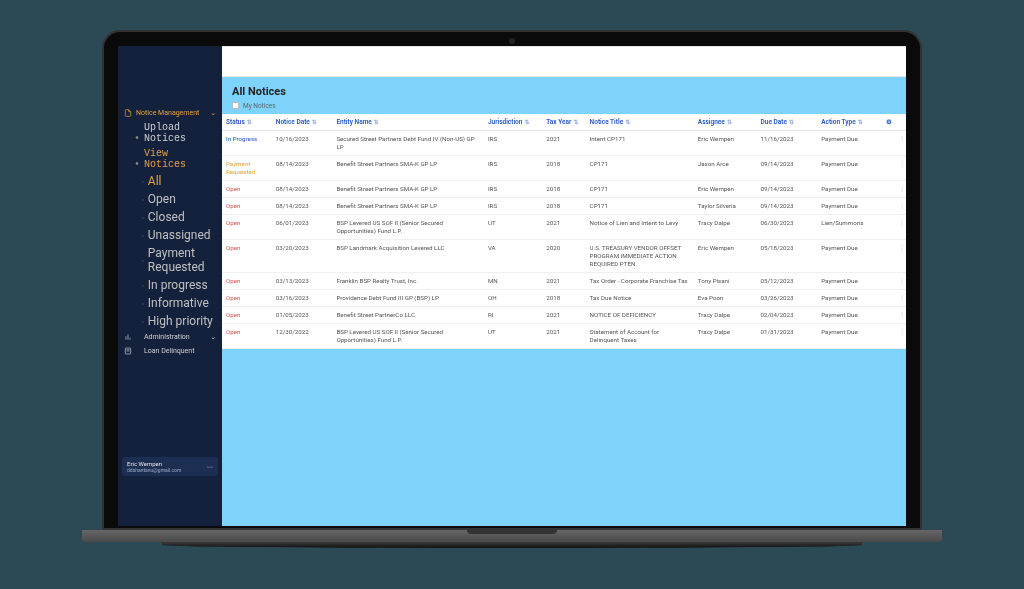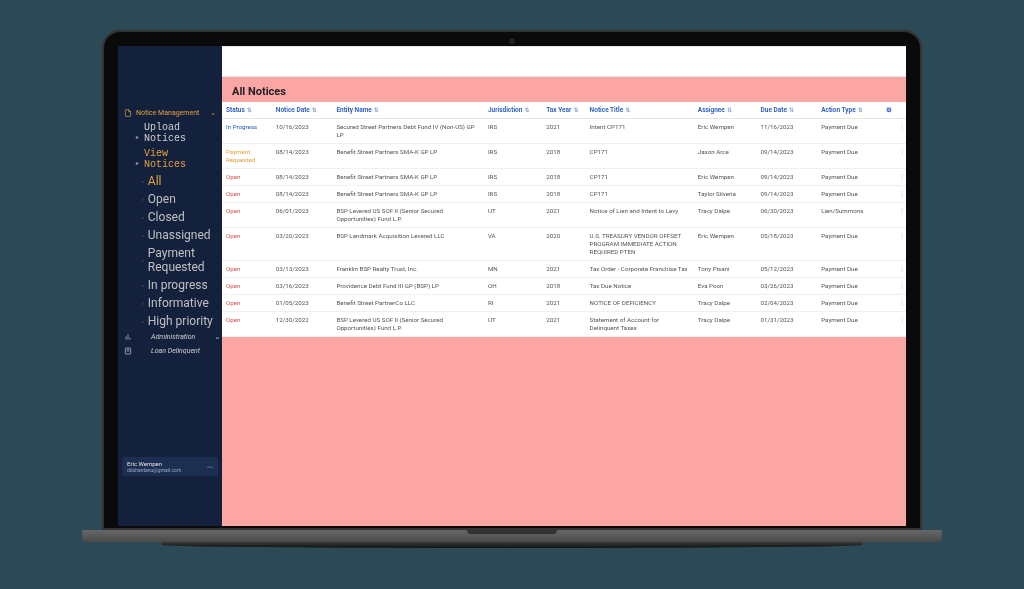--- a/index.html
+++ b/index.html
@@ -104,24 +104,23 @@
     font-size: 12px;
     display: flex;
     align-items: center;
     gap: 4px;
   }
   .nav-leaf::before { content: "›"; color: #777; font-size: 6px; }
   .nav-leaf.active { color: #e5a13c; }
   .nav-item {
     display: flex;
     align-items: center;
-    gap: 19px;
+    gap: 12px;
     padding: 3px 6px;
     color: #d0d0d0;
-    font-style: italic;
   }
   .nav-item .chev { margin-left: auto; }
   .nav-icon {
     width: 8px; height: 8px;
     display: inline-flex;
     align-items: center;
     justify-content: center;
   }
   .user-box {
     position: absolute;
@@ -135,21 +134,21 @@
     display: flex;
     justify-content: space-between;
     align-items: center;
   }
   .user-box .meta { display: flex; flex-direction: column; }
   .user-box .email { color: #9aa7c1; font-size: 5px; }
 
   
   .main {
     flex: 1;
-    background: #fca5a5;
+    background: #7dd3fc;
     display: flex;
     flex-direction: column;
     border-top: 1px solid #e6e6e6;
   }
   .topbar {
     height: 30px;
     border-bottom: 1px solid #e9e9e9;
     background: #fff;
   }
   .page-title {
@@ -303,20 +302,24 @@
             <span>Eric Wempen</span>
             <span class="email">ddshantanu@gmail.com</span>
           </div>
           <span>⋯</span>
         </div>
       </div>
 
       <div class="main">
         <div class="topbar"></div>
         <div class="page-title">All Notices</div>
+        <div class="my-notices-row">
+          <span class="checkbox"></span>
+          <span>My Notices</span>
+        </div>
 
         <table>
           <colgroup>
             <col class="col-status">
               <col class="col-date">
               <col class="col-entity">
               <col class="col-jur">
             <col class="col-year">
               <col class="col-title">
               <col class="col-assignee">

